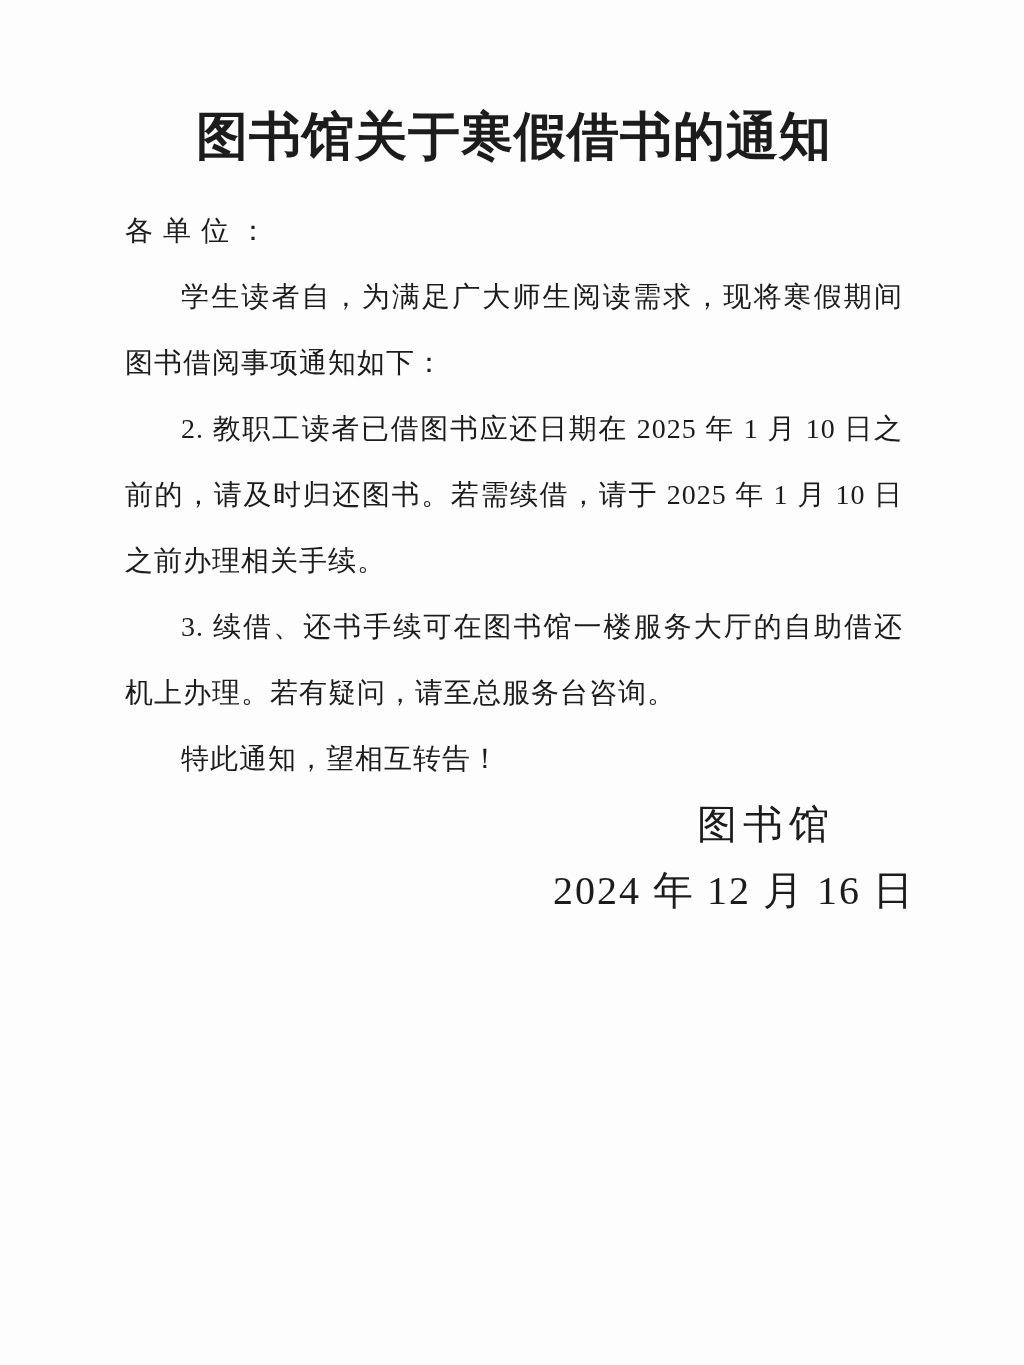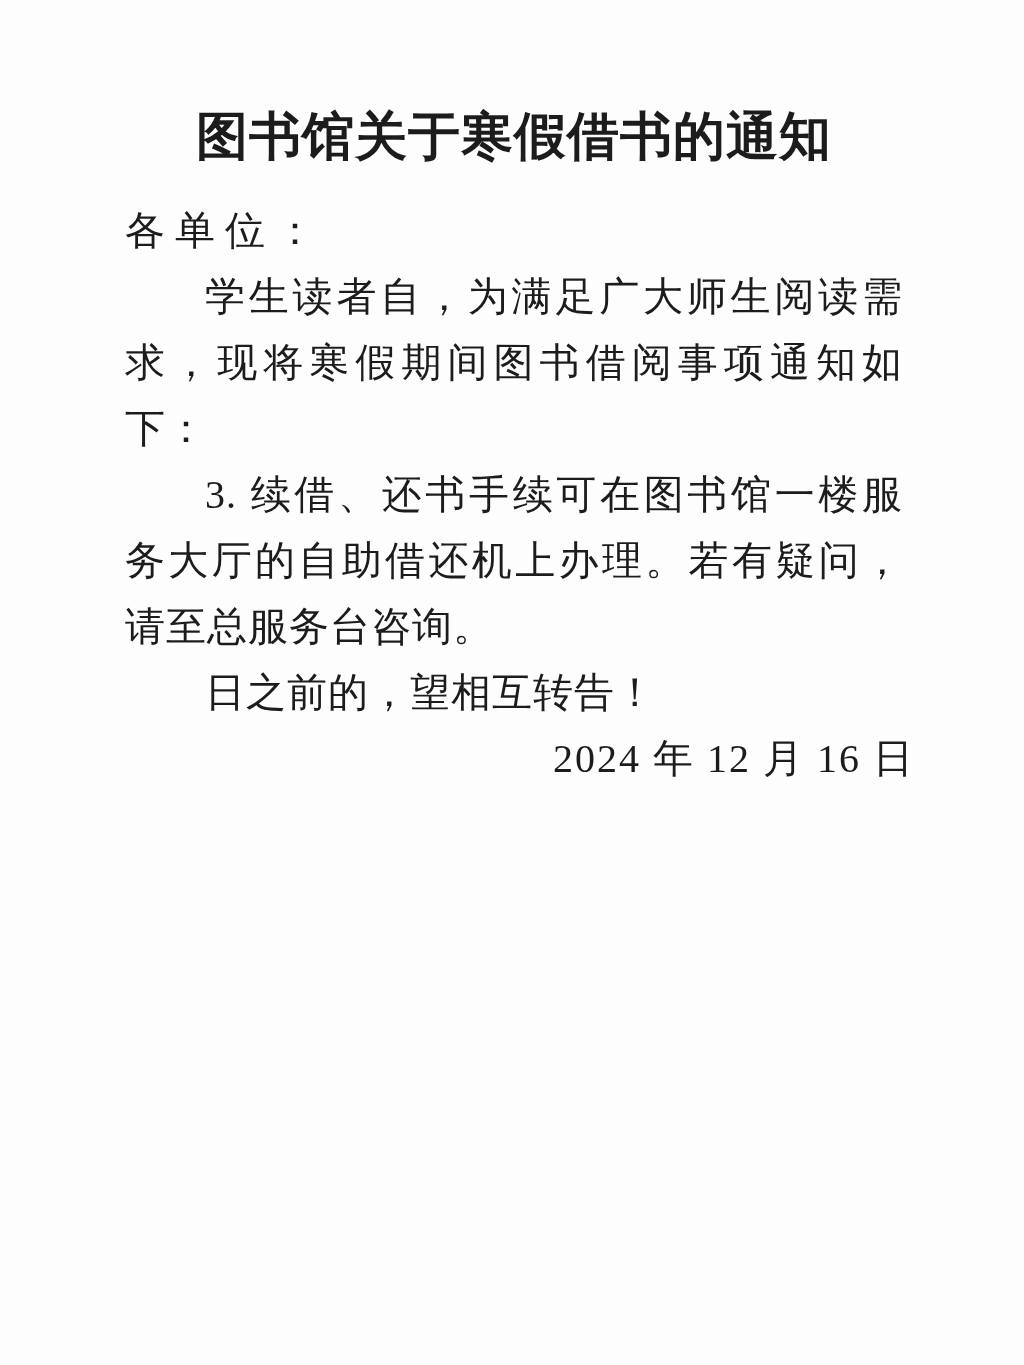--- a/index.html
+++ b/index.html
@@ -22,21 +22,21 @@
   .doc-title {
     font-size: 52px;
     font-weight: bold;
     line-height: 66px;
     text-align: center;
     margin: 0 0 28px 0;
     letter-spacing: 1px;
   }
   .doc-body p {
     margin: 0;
-    font-size: 40px;
+    font-size: 28px;
     line-height: 66px;
     text-align: justify;
     text-justify: inter-character;
     letter-spacing: 1px;
   }
   .salutation {
     letter-spacing: 10px !important;
   }
   .indent {
     text-indent: 2em;
@@ -65,24 +65,26 @@
 
   <h1 class="doc-title">图书馆关于寒假借书的通知</h1>
 
   <div class="doc-body">
 
     <p class="salutation">各单位：</p>
 
     <p class="indent">学生读者自，为满足广大师生阅读需求，现将寒假期间图书借阅事项通知如下：</p>
 
 
+    <p class="indent">2. 教职工读者已借图书应还日期在 2025 年 1 月 10 日之前的，请及时归还图书。若需续借，请于 2025 年 1 月 10 日之前办理相关手续。</p>
 
     <p class="indent">3. 续借、还书手续可在图书馆一楼服务大厅的自助借还机上办理。若有疑问，请至总服务台咨询。</p>
 
-    <p class="indent">日之前的，望相互转告！</p>
+    <p class="indent">特此通知，望相互转告！</p>
 
   </div>
 
   <div class="signature-block">
+    <p class="signature-line">图书馆</p>
     <p class="date-line">2024 年 12 月 16 日</p>
   </div>
 
 </div>
 
 </body></html>

